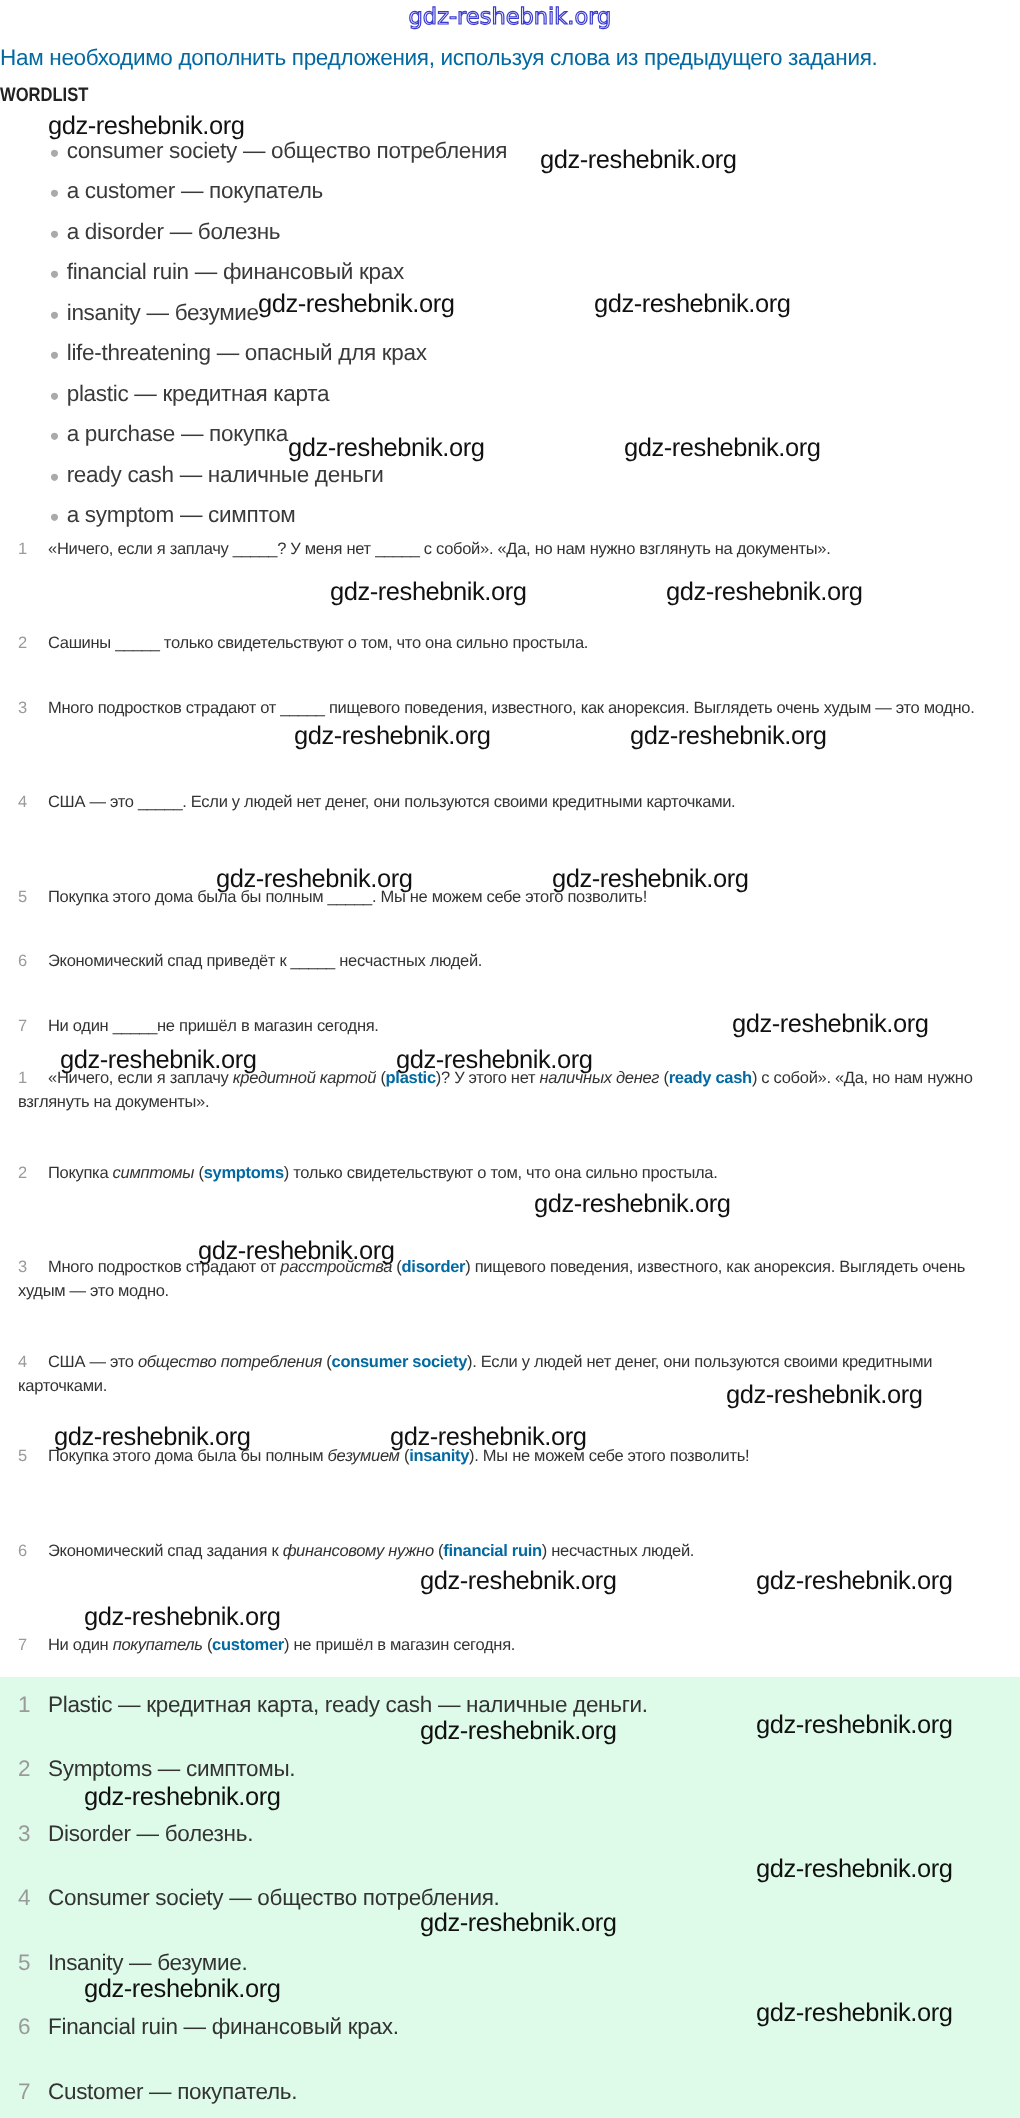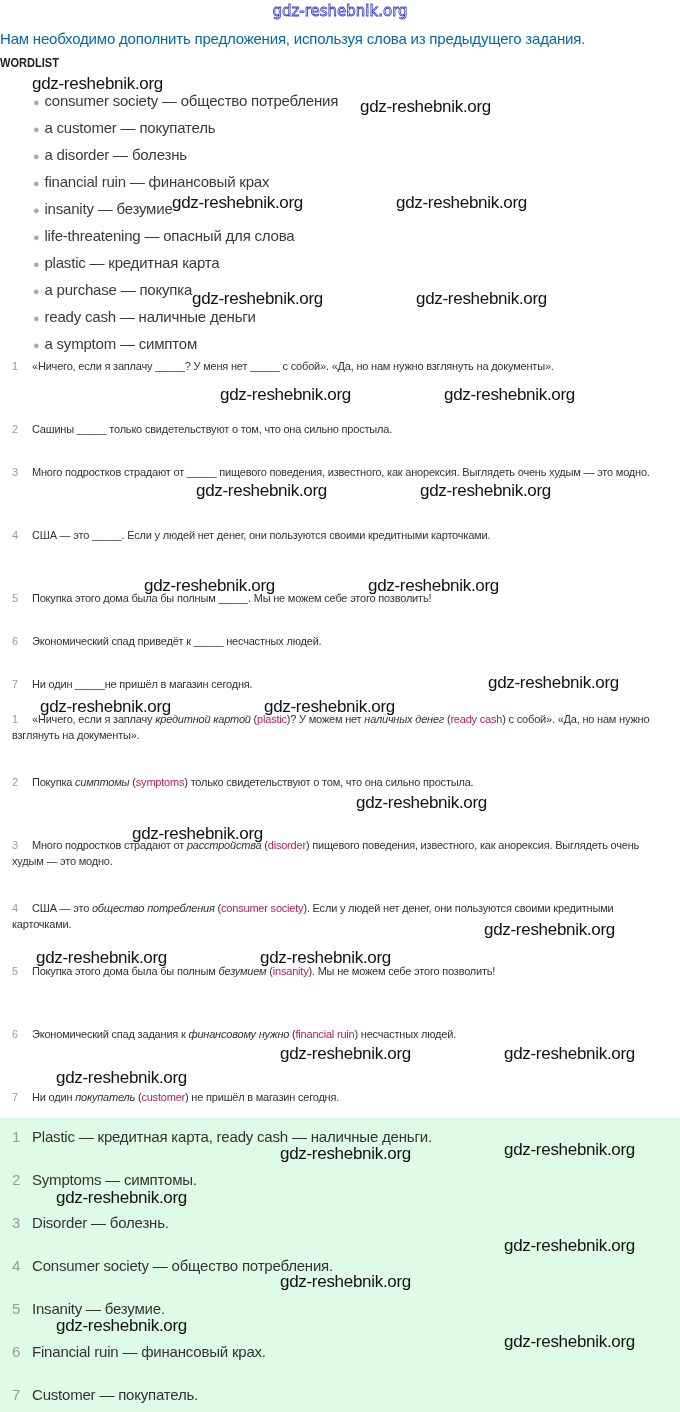--- a/index.html
+++ b/index.html
@@ -29,21 +29,21 @@
     letter-spacing: -0.2px;
     margin-left: 20px;
   }
   .wl-item .bullet { color: #aaaaaa; font-size: 11px; margin-right: 5px; }
   .ex {
     position: absolute; left: 12px; width: 640px; font-size: 11px; color: #333;
     line-height: 16px; letter-spacing: -0.2px;
   }
   .ex .num { color: #9a9a9a; display: inline-block; width: 20px; }
   .ex i { font-style: italic; }
-  .ex b { font-weight: normal; color: #be185d; }
+  .ex b { font-weight: bold; color: #0369a1; }
   .green-box {
     position: absolute; left: 0; top: 1118px; width: 680px; height: 294px;
     background: #defbe9;
   }
   .ans {
     position: absolute; left: 12px; font-size: 15px; color: #333; white-space: nowrap;
     letter-spacing: -0.2px;
   }
   .ans .num { color: #9a9a9a; display: inline-block; width: 20px; }
 </style>
@@ -54,39 +54,39 @@
 
 <div class="intro">Нам необходимо дополнить предложения, используя слова из предыдущего задания.</div>
 
 <div class="wordlist-title">WORDLIST</div>
 <div>
   <div class="wl-item" style="top:92px"><span class="bullet">●</span><span>consumer society — общество потребления</span></div>
   <div class="wl-item" style="top:119px"><span class="bullet">●</span><span>a customer — покупатель</span></div>
   <div class="wl-item" style="top:146px"><span class="bullet">●</span><span>a disorder — болезнь</span></div>
   <div class="wl-item" style="top:173px"><span class="bullet">●</span><span>financial ruin — финансовый крах</span></div>
   <div class="wl-item" style="top:200px"><span class="bullet">●</span><span>insanity — безумие</span></div>
-  <div class="wl-item" style="top:227px"><span class="bullet">●</span><span>life-threatening — опасный для слова</span></div>
+  <div class="wl-item" style="top:227px"><span class="bullet">●</span><span>life-threatening — опасный для крах</span></div>
   <div class="wl-item" style="top:254px"><span class="bullet">●</span><span>plastic — кредитная карта</span></div>
   <div class="wl-item" style="top:281px"><span class="bullet">●</span><span>a purchase — покупка</span></div>
   <div class="wl-item" style="top:308px"><span class="bullet">●</span><span>ready cash — наличные деньги</span></div>
   <div class="wl-item" style="top:335px"><span class="bullet">●</span><span>a symptom — симптом</span></div>
 </div>
 
 <div>
   <div class="ex" style="top:358px"><span class="num">1</span><span>«Ничего, если я заплачу _____? У меня нет _____ с собой». «Да, но нам нужно взглянуть на документы».</span></div>
   <div class="ex" style="top:421px"><span class="num">2</span><span>Сашины _____ только свидетельствуют о том, что она сильно простыла.</span></div>
   <div class="ex" style="top:464px"><span class="num">3</span><span>Много подростков страдают от _____ пищевого поведения, известного, как анорексия. Выглядеть очень худым — это модно.</span></div>
   <div class="ex" style="top:527px"><span class="num">4</span><span>США — это _____. Если у людей нет денег, они пользуются своими кредитными карточками.</span></div>
   <div class="ex" style="top:590px"><span class="num">5</span><span>Покупка этого дома была бы полным _____. Мы не можем себе этого позволить!</span></div>
   <div class="ex" style="top:633px"><span class="num">6</span><span>Экономический спад приведёт к _____ несчастных людей.</span></div>
   <div class="ex" style="top:676px"><span class="num">7</span><span>Ни один _____не пришёл в магазин сегодня.</span></div>
 </div>
 
 <div>
-  <div class="ex sol" style="top:711px"><span class="num">1</span><span>«Ничего, если я заплачу </span><i>кредитной картой</i><span> (</span><b>plastic</b><span>)? У можем нет </span><i>наличных денег</i><span> (</span><b>ready cash</b><span>) с собой». «Да, но нам нужно взглянуть на документы».</span></div>
+  <div class="ex sol" style="top:711px"><span class="num">1</span><span>«Ничего, если я заплачу </span><i>кредитной картой</i><span> (</span><b>plastic</b><span>)? У этого нет </span><i>наличных денег</i><span> (</span><b>ready cash</b><span>) с собой». «Да, но нам нужно взглянуть на документы».</span></div>
   <div class="ex sol" style="top:774px"><span class="num">2</span><span>Покупка </span><i>симптомы</i><span> (</span><b>symptoms</b><span>) только свидетельствуют о том, что она сильно простыла.</span></div>
   <div class="ex sol" style="top:837px"><span class="num">3</span><span>Много подростков страдают от </span><i>расстройства</i><span> (</span><b>disorder</b><span>) пищевого поведения, известного, как анорексия. Выглядеть очень худым — это модно.</span></div>
   <div class="ex sol" style="top:900px"><span class="num">4</span><span>США — это </span><i>общество потребления</i><span> (</span><b>consumer society</b><span>). Если у людей нет денег, они пользуются своими кредитными карточками.</span></div>
   <div class="ex sol" style="top:963px"><span class="num">5</span><span>Покупка этого дома была бы полным </span><i>безумием</i><span> (</span><b>insanity</b><span>). Мы не можем себе этого позволить!</span></div>
   <div class="ex sol" style="top:1026px"><span class="num">6</span><span>Экономический спад задания к </span><i>финансовому нужно</i><span> (</span><b>financial ruin</b><span>) несчастных людей.</span></div>
   <div class="ex sol" style="top:1089px"><span class="num">7</span><span>Ни один </span><i>покупатель</i><span> (</span><b>customer</b><span>) не пришёл в магазин сегодня.</span></div>
 </div>
 
 <div class="green-box"></div>
 <div>

